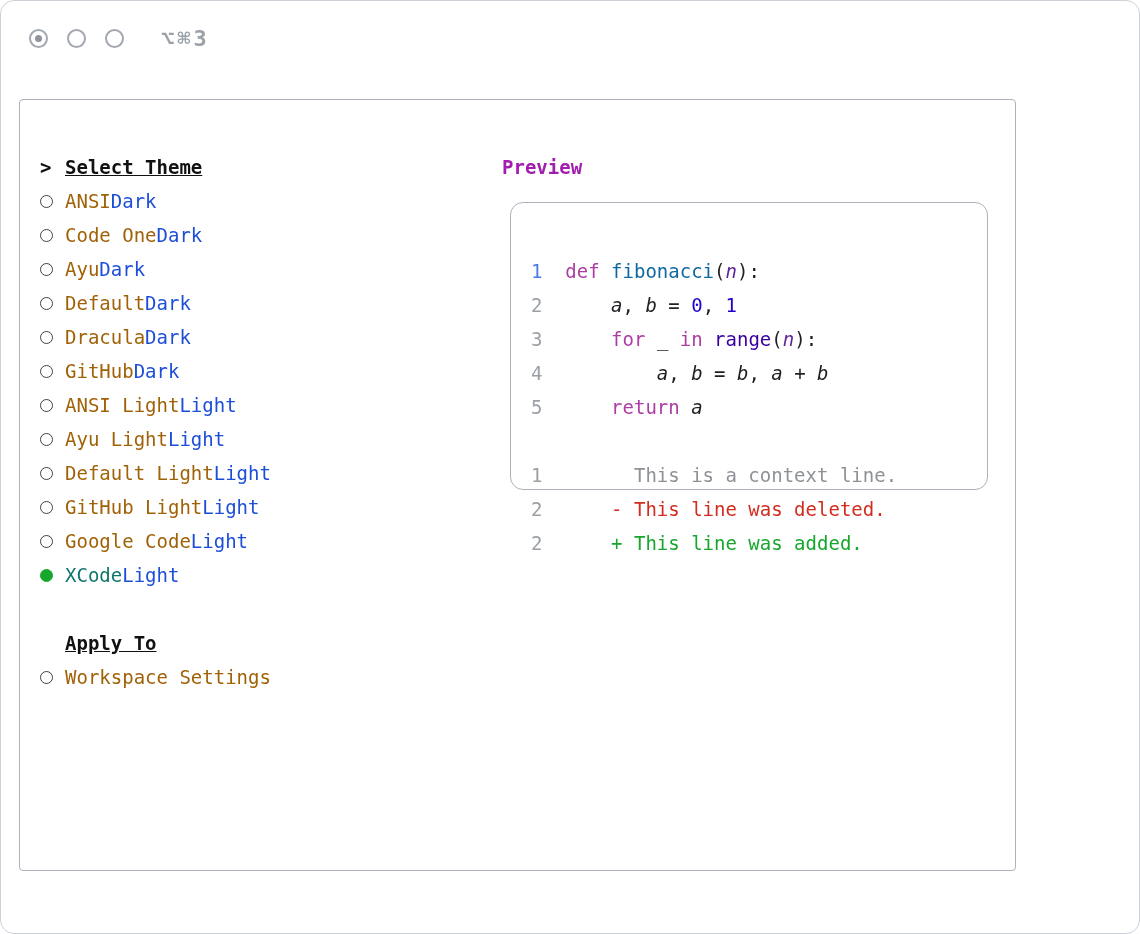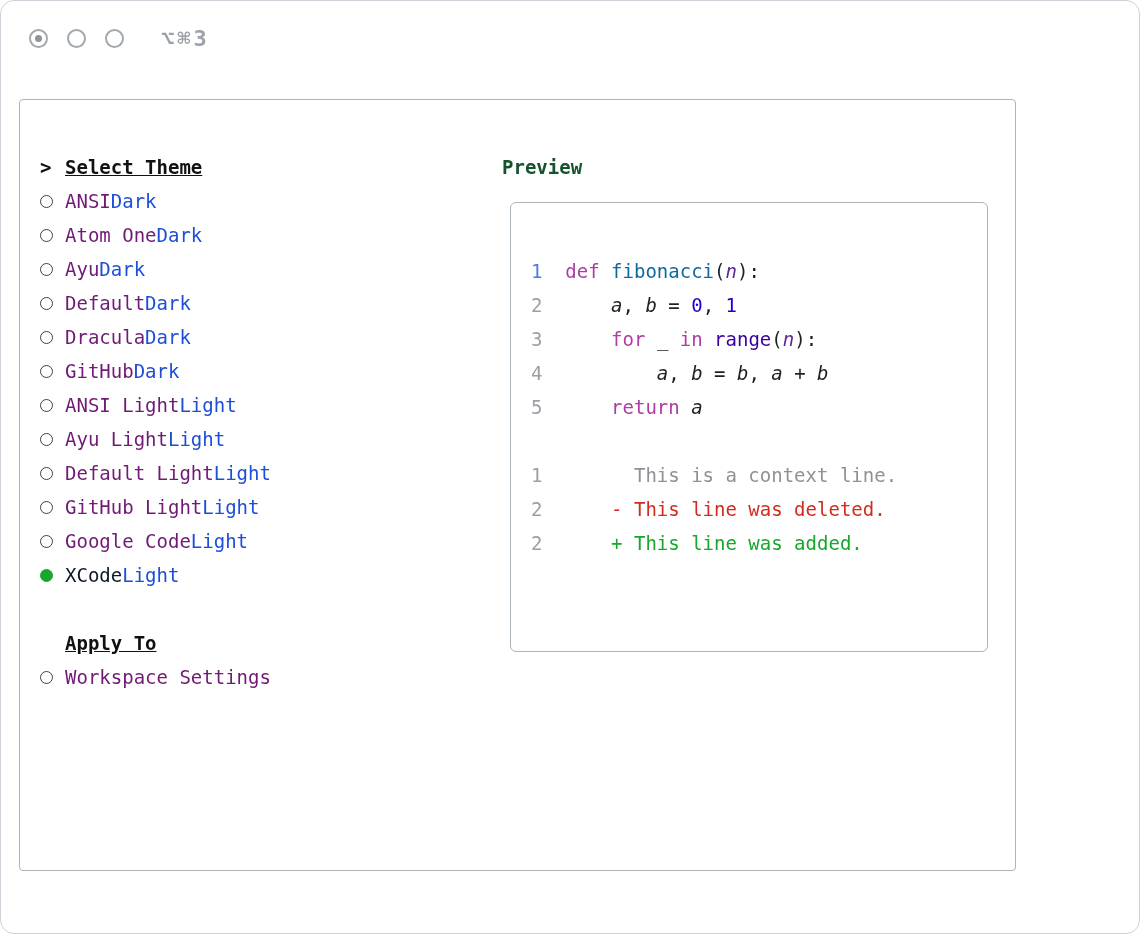--- a/index.html
+++ b/index.html
@@ -34,35 +34,35 @@
   }
   .left-col{position:absolute;left:20px;top:50px;width:440px;}
   .row{height:34px;display:flex;align-items:center;font-size:19px;color:#1f2024;white-space:pre;}
   .prompt{display:inline-block;width:25px;font-weight:700;color:#111;}
   .panel-title{font-weight:700;color:#111;text-decoration:underline;}
   .radio{
     display:inline-block;width:13px;height:13px;border-radius:50%;
     border:1.5px solid #3e4246;box-sizing:border-box;margin-right:12px;flex:0 0 13px;
   }
   .radio.sel{background:#16a72c;border-color:#16a72c;}
-  .opt-name{color:#701a75;}
-  .opt-name.green{color:#0f172a;}
+  .opt-name{color:#a16207;}
+  .opt-name.green{color:#0f766e;}
   .variant{color:#1d4ed8;}
   .apply-title{margin-top:34px;padding-left:25px;}
   .hint{
     margin-top:34px;width:390px;font-size:19px;line-height:34px;color:#9ba0a6;
   }
   
   .preview-title{
     position:absolute;left:482px;top:50px;height:34px;display:flex;align-items:center;
-    font-size:19px;font-weight:700;color:#14532d;
+    font-size:19px;font-weight:700;color:#a21caf;
   }
   .preview-box{
-    position:absolute;left:490px;top:102px;width:478px;height:450px;
-    border:1px solid #adb3ba;border-radius:6px;box-sizing:border-box;background:#fff;
+    position:absolute;left:490px;top:102px;width:478px;height:288px;
+    border:1px solid #adb3ba;border-radius:13px;box-sizing:border-box;background:#fff;
   }
   .code{
     position:absolute;left:20px;top:51px;font-size:19px;line-height:34px;white-space:pre;
   }
   .code-line{height:34px;}
   .code-gap{height:34px;}
 </style>
 </head>
 <body>
 
@@ -79,21 +79,21 @@
 
   <div class="main-box">
 
     <div class="left-col">
       <div class="row">
         <span class="prompt">&gt;</span><span class="panel-title">Select Theme</span>
       </div>
 
       <div>
           <div class="row"><span class="radio"></span><span class="opt-name">ANSI</span> <span class="variant">Dark</span></div>
-          <div class="row"><span class="radio"></span><span class="opt-name">Atom One</span> <span class="variant">Dark</span></div>
+          <div class="row"><span class="radio"></span><span class="opt-name">Code One</span> <span class="variant">Dark</span></div>
           <div class="row"><span class="radio"></span><span class="opt-name">Ayu</span> <span class="variant">Dark</span></div>
           <div class="row"><span class="radio"></span><span class="opt-name">Default</span> <span class="variant">Dark</span></div>
           <div class="row"><span class="radio"></span><span class="opt-name">Dracula</span> <span class="variant">Dark</span></div>
           <div class="row"><span class="radio"></span><span class="opt-name">GitHub</span> <span class="variant">Dark</span></div>
           <div class="row"><span class="radio"></span><span class="opt-name">ANSI Light</span> <span class="variant">Light</span></div>
           <div class="row"><span class="radio"></span><span class="opt-name">Ayu Light</span> <span class="variant">Light</span></div>
           <div class="row"><span class="radio"></span><span class="opt-name">Default Light</span> <span class="variant">Light</span></div>
           <div class="row"><span class="radio"></span><span class="opt-name">GitHub Light</span> <span class="variant">Light</span></div>
           <div class="row"><span class="radio"></span><span class="opt-name">Google Code</span> <span class="variant">Light</span></div>
           <div class="row"><span class="radio sel"></span><span class="opt-name green">XCode</span> <span class="variant">Light</span></div>

